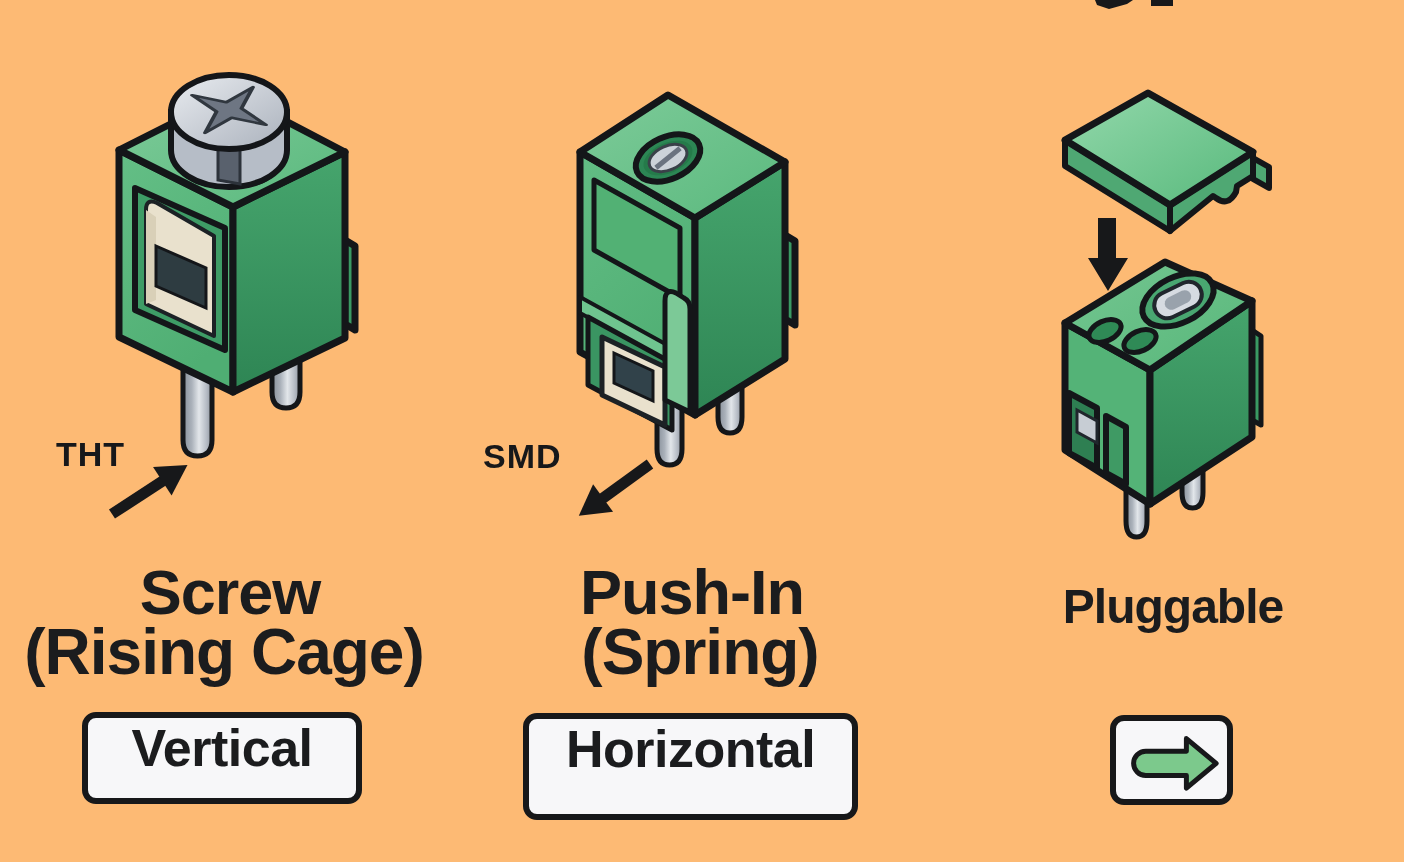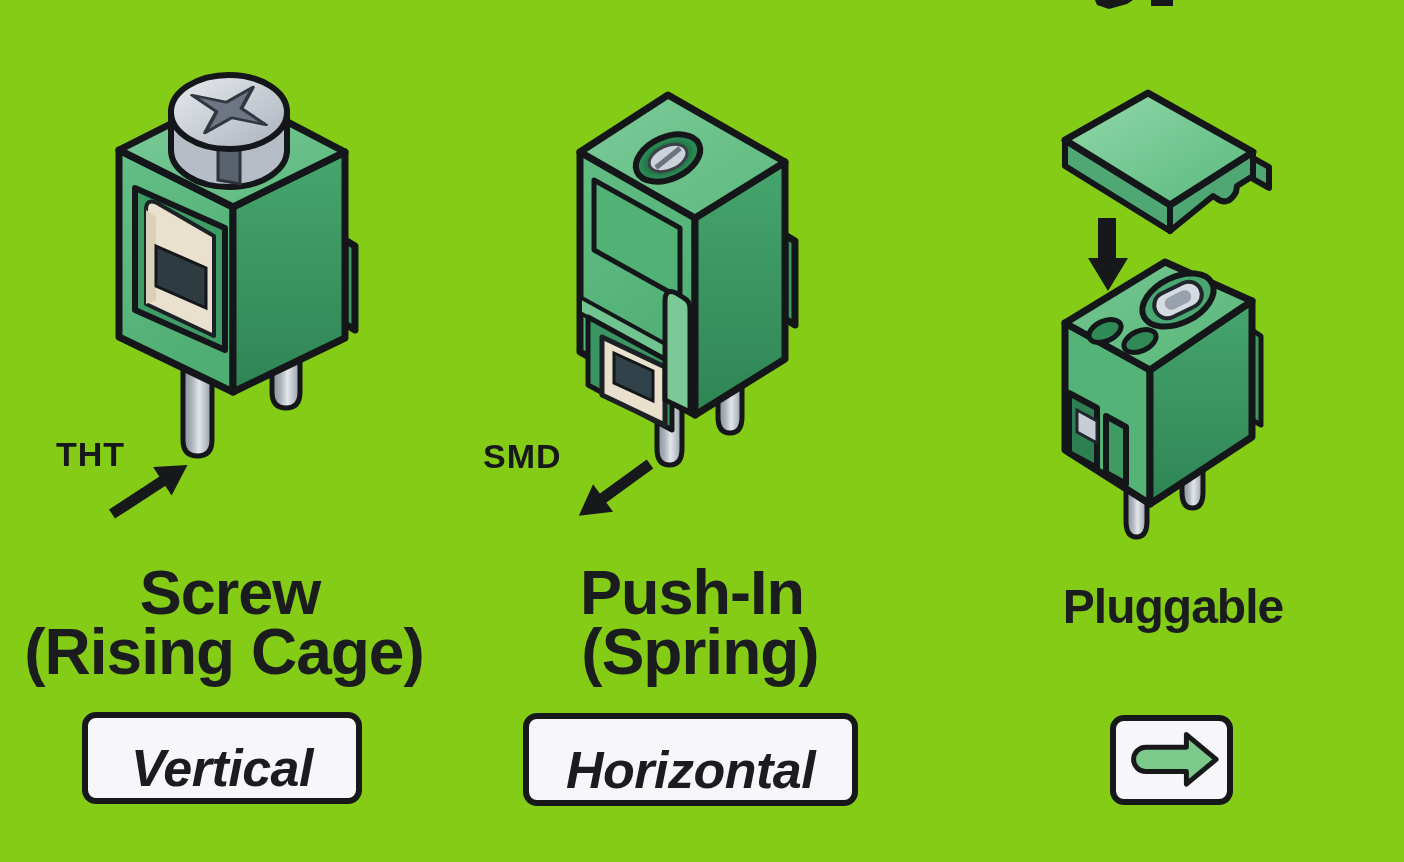--- a/index.html
+++ b/index.html
@@ -1,18 +1,18 @@
 <!DOCTYPE html>
 <html><head>
 <meta charset="utf-8">
 <style>
   html,body { margin:0; padding:0; background:#e8e8ea; }
   .canvas {
     position:relative; width:1404px; height:862px;
-    background:#84cc16; overflow:hidden;
+    background:#fdba74; overflow:hidden;
     font-family:"Liberation Sans", sans-serif;
     color:#17181a;
   }
   .abs { position:absolute; }
   svg { display:block; }
   .mount-label {
     position:absolute; font-size:34px; font-weight:bold;
     letter-spacing:1px; color:#17181a; line-height:1;
   }
   .title {
@@ -23,22 +23,22 @@
   }
   .subtitle {
     position:absolute; font-size:64px; font-weight:bold; line-height:1;
     color:#1b1c1e; letter-spacing:-1px; white-space:nowrap;
     transform:translateX(-50%);
   }
   .orient-box {
     position:absolute; box-sizing:border-box;
     border:6px solid #17181a; border-radius:14px;
     background:#f7f7f9;
-    display:flex; align-items:flex-end; justify-content:center;
-    font-size:52px; font-weight:bold; color:#1b1c1e; letter-spacing:-0.5px;font-style:italic;
+    display:flex; align-items:flex-start; justify-content:center;
+    font-size:52px; font-weight:bold; color:#1b1c1e; letter-spacing:-0.5px;
   }
 </style>
 </head>
 <body>
 
 <div class="canvas">
 
   <svg class="abs" style="left:1085px;top:0" width="100" height="14" viewBox="0 0 100 14">
     <path d="M10,0 L48,0 L42,4 L24,9 L12,5 Z" fill="#17181a"></path>
     <rect x="66" y="0" width="22" height="6" fill="#17181a"></rect>
@@ -179,21 +179,21 @@
   <svg class="abs" style="left:560px;top:452px" width="100" height="80" viewBox="0 0 100 80">
     <g transform="translate(90,12) rotate(144)" fill="#17181a">
       <rect x="0" y="-5.5" width="60" height="11"></rect>
       <polygon points="58,-17 88,0 58,17"></polygon>
     </g>
   </svg>
 
   <div class="title" style="left:692px;top:553px">Push-In</div>
   <div class="subtitle" style="left:700px;top:620px">(Spring)</div>
 
-  <div class="orient-box" style="left:523px;top:713px;width:335px;height:93px">
+  <div class="orient-box" style="left:523px;top:713px;width:335px;height:107px">
     <span>Horizontal</span>
   </div>
 
   <svg class="abs" style="left:1040px;top:80px" width="240" height="480" viewBox="0 0 240 480">
     <defs>
       <linearGradient id="pin3" x1="0" y1="0" x2="1" y2="0">
         <stop offset="0" stop-color="#878f99"></stop>
           <stop offset="0.3" stop-color="#aab1ba"></stop>
         <stop offset="0.55" stop-color="#e2e6ea"></stop>
           <stop offset="0.8" stop-color="#b7bdc6"></stop>

